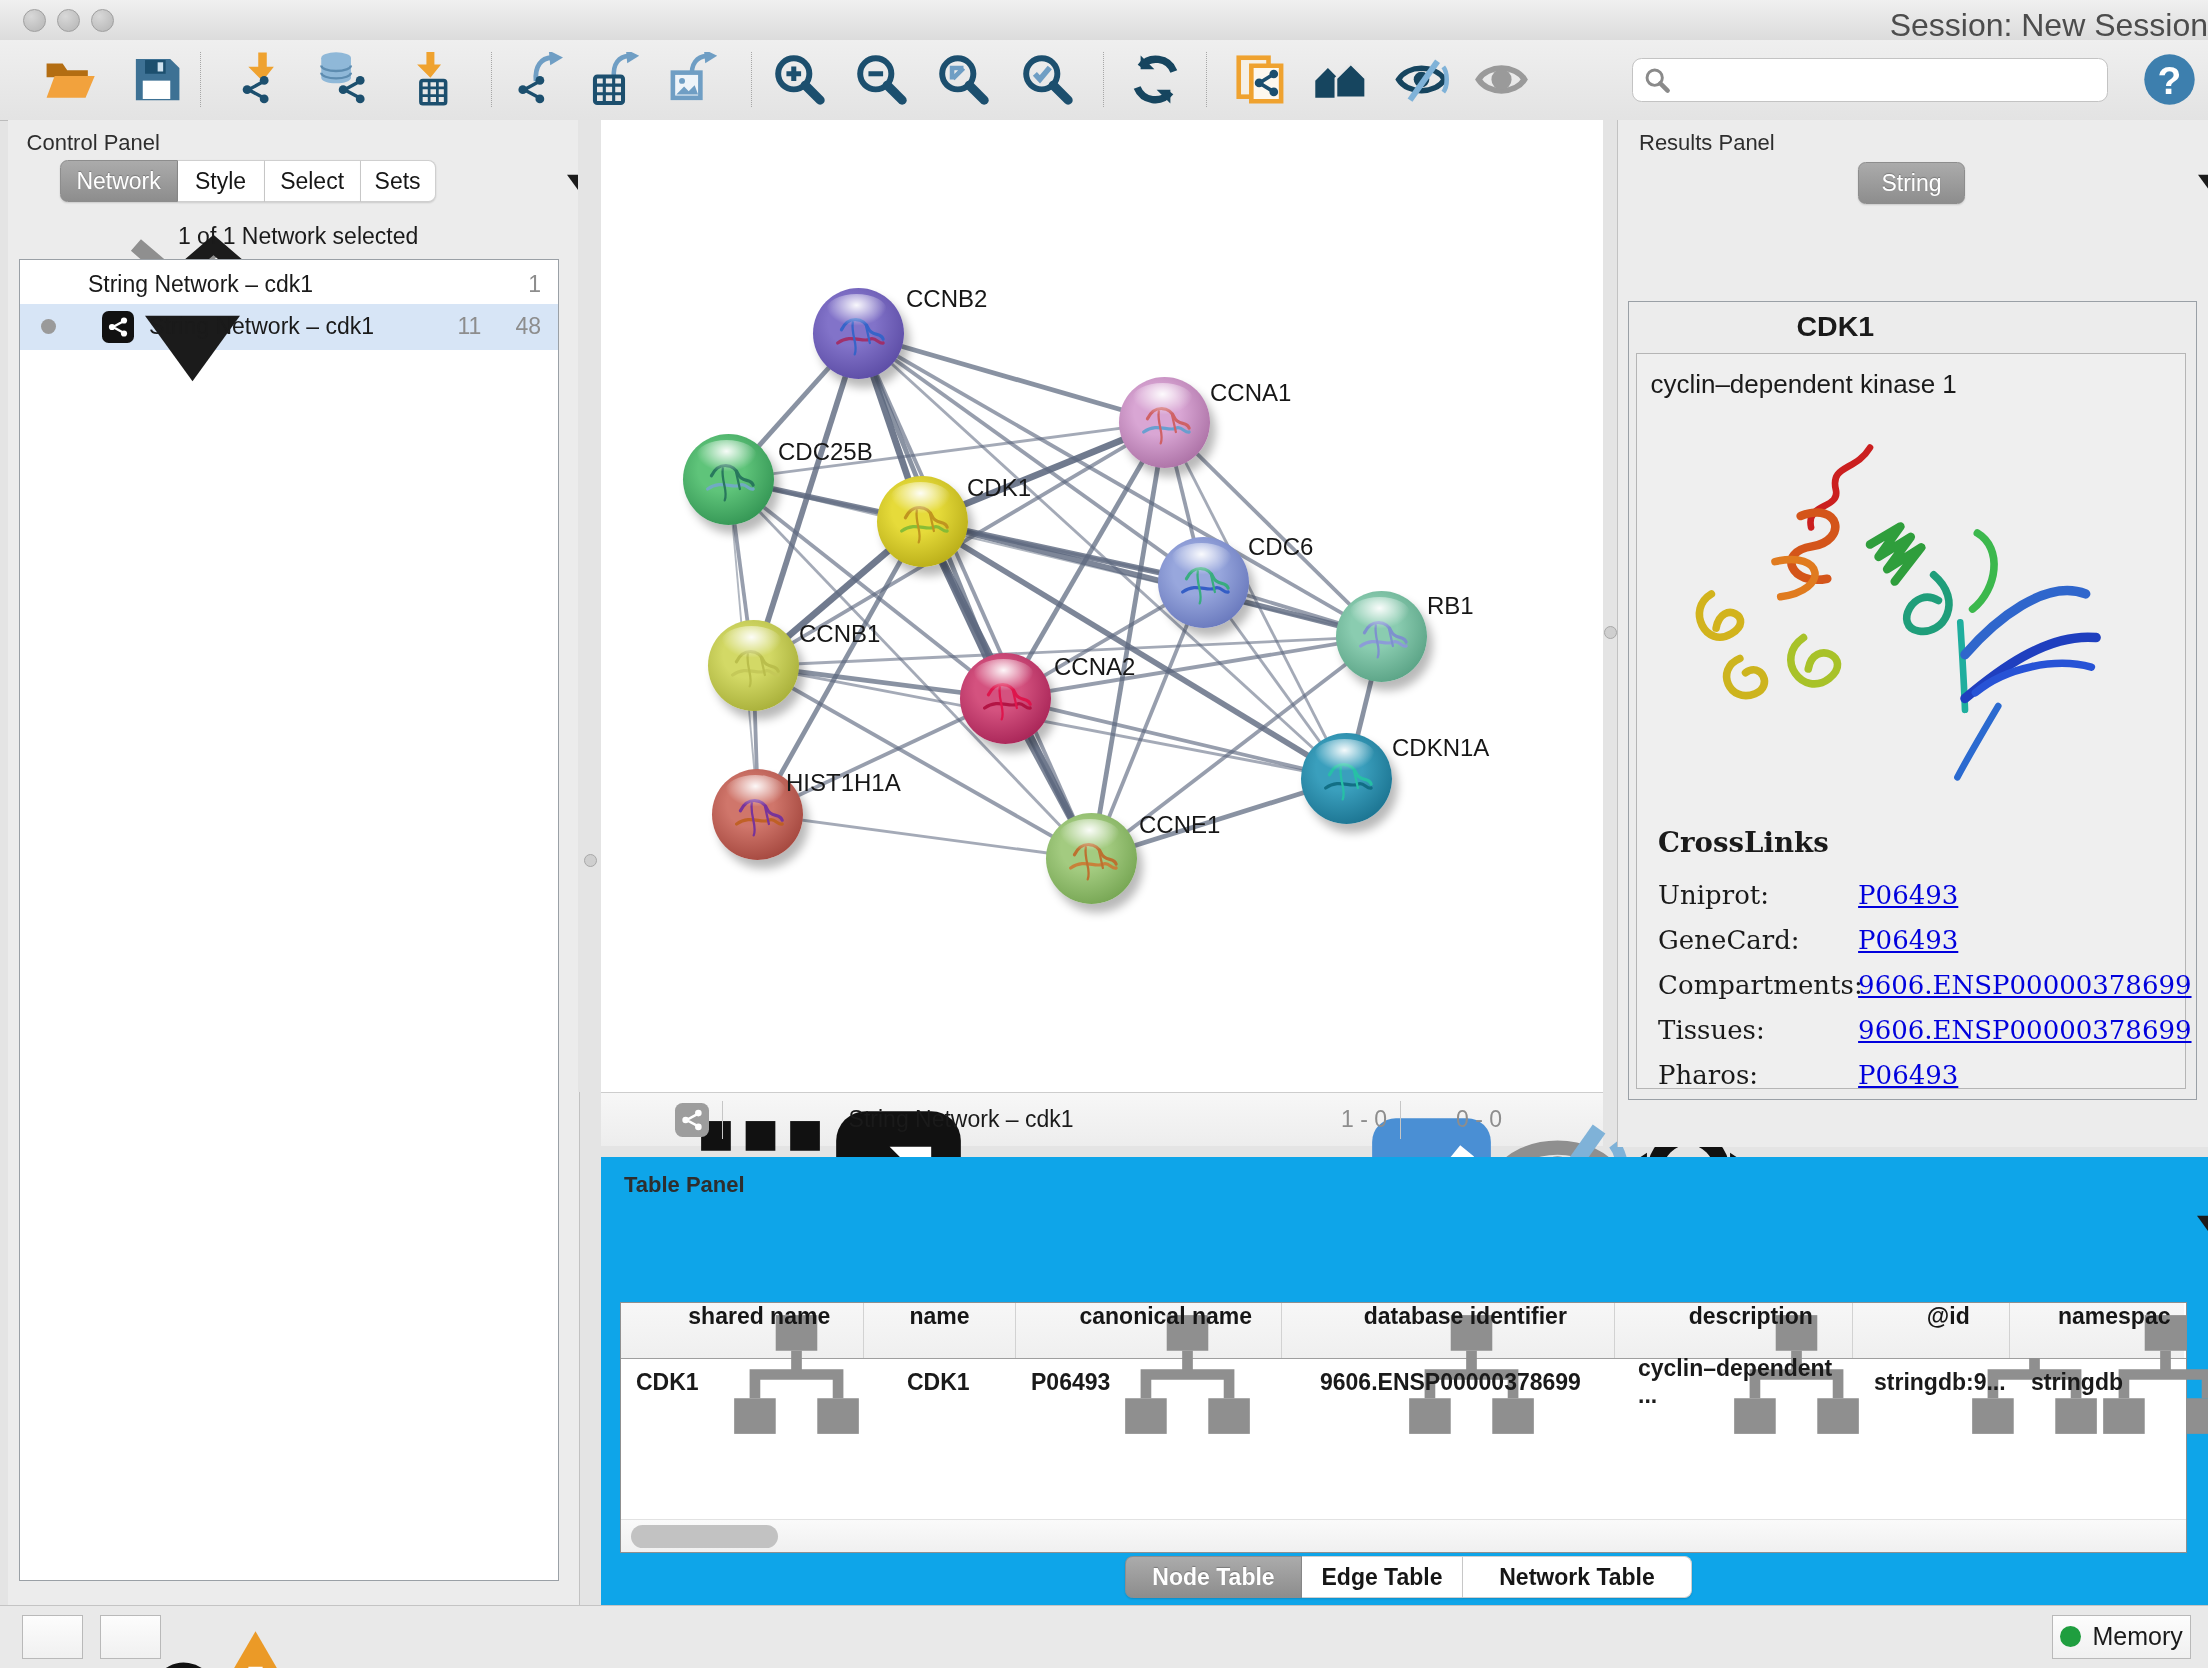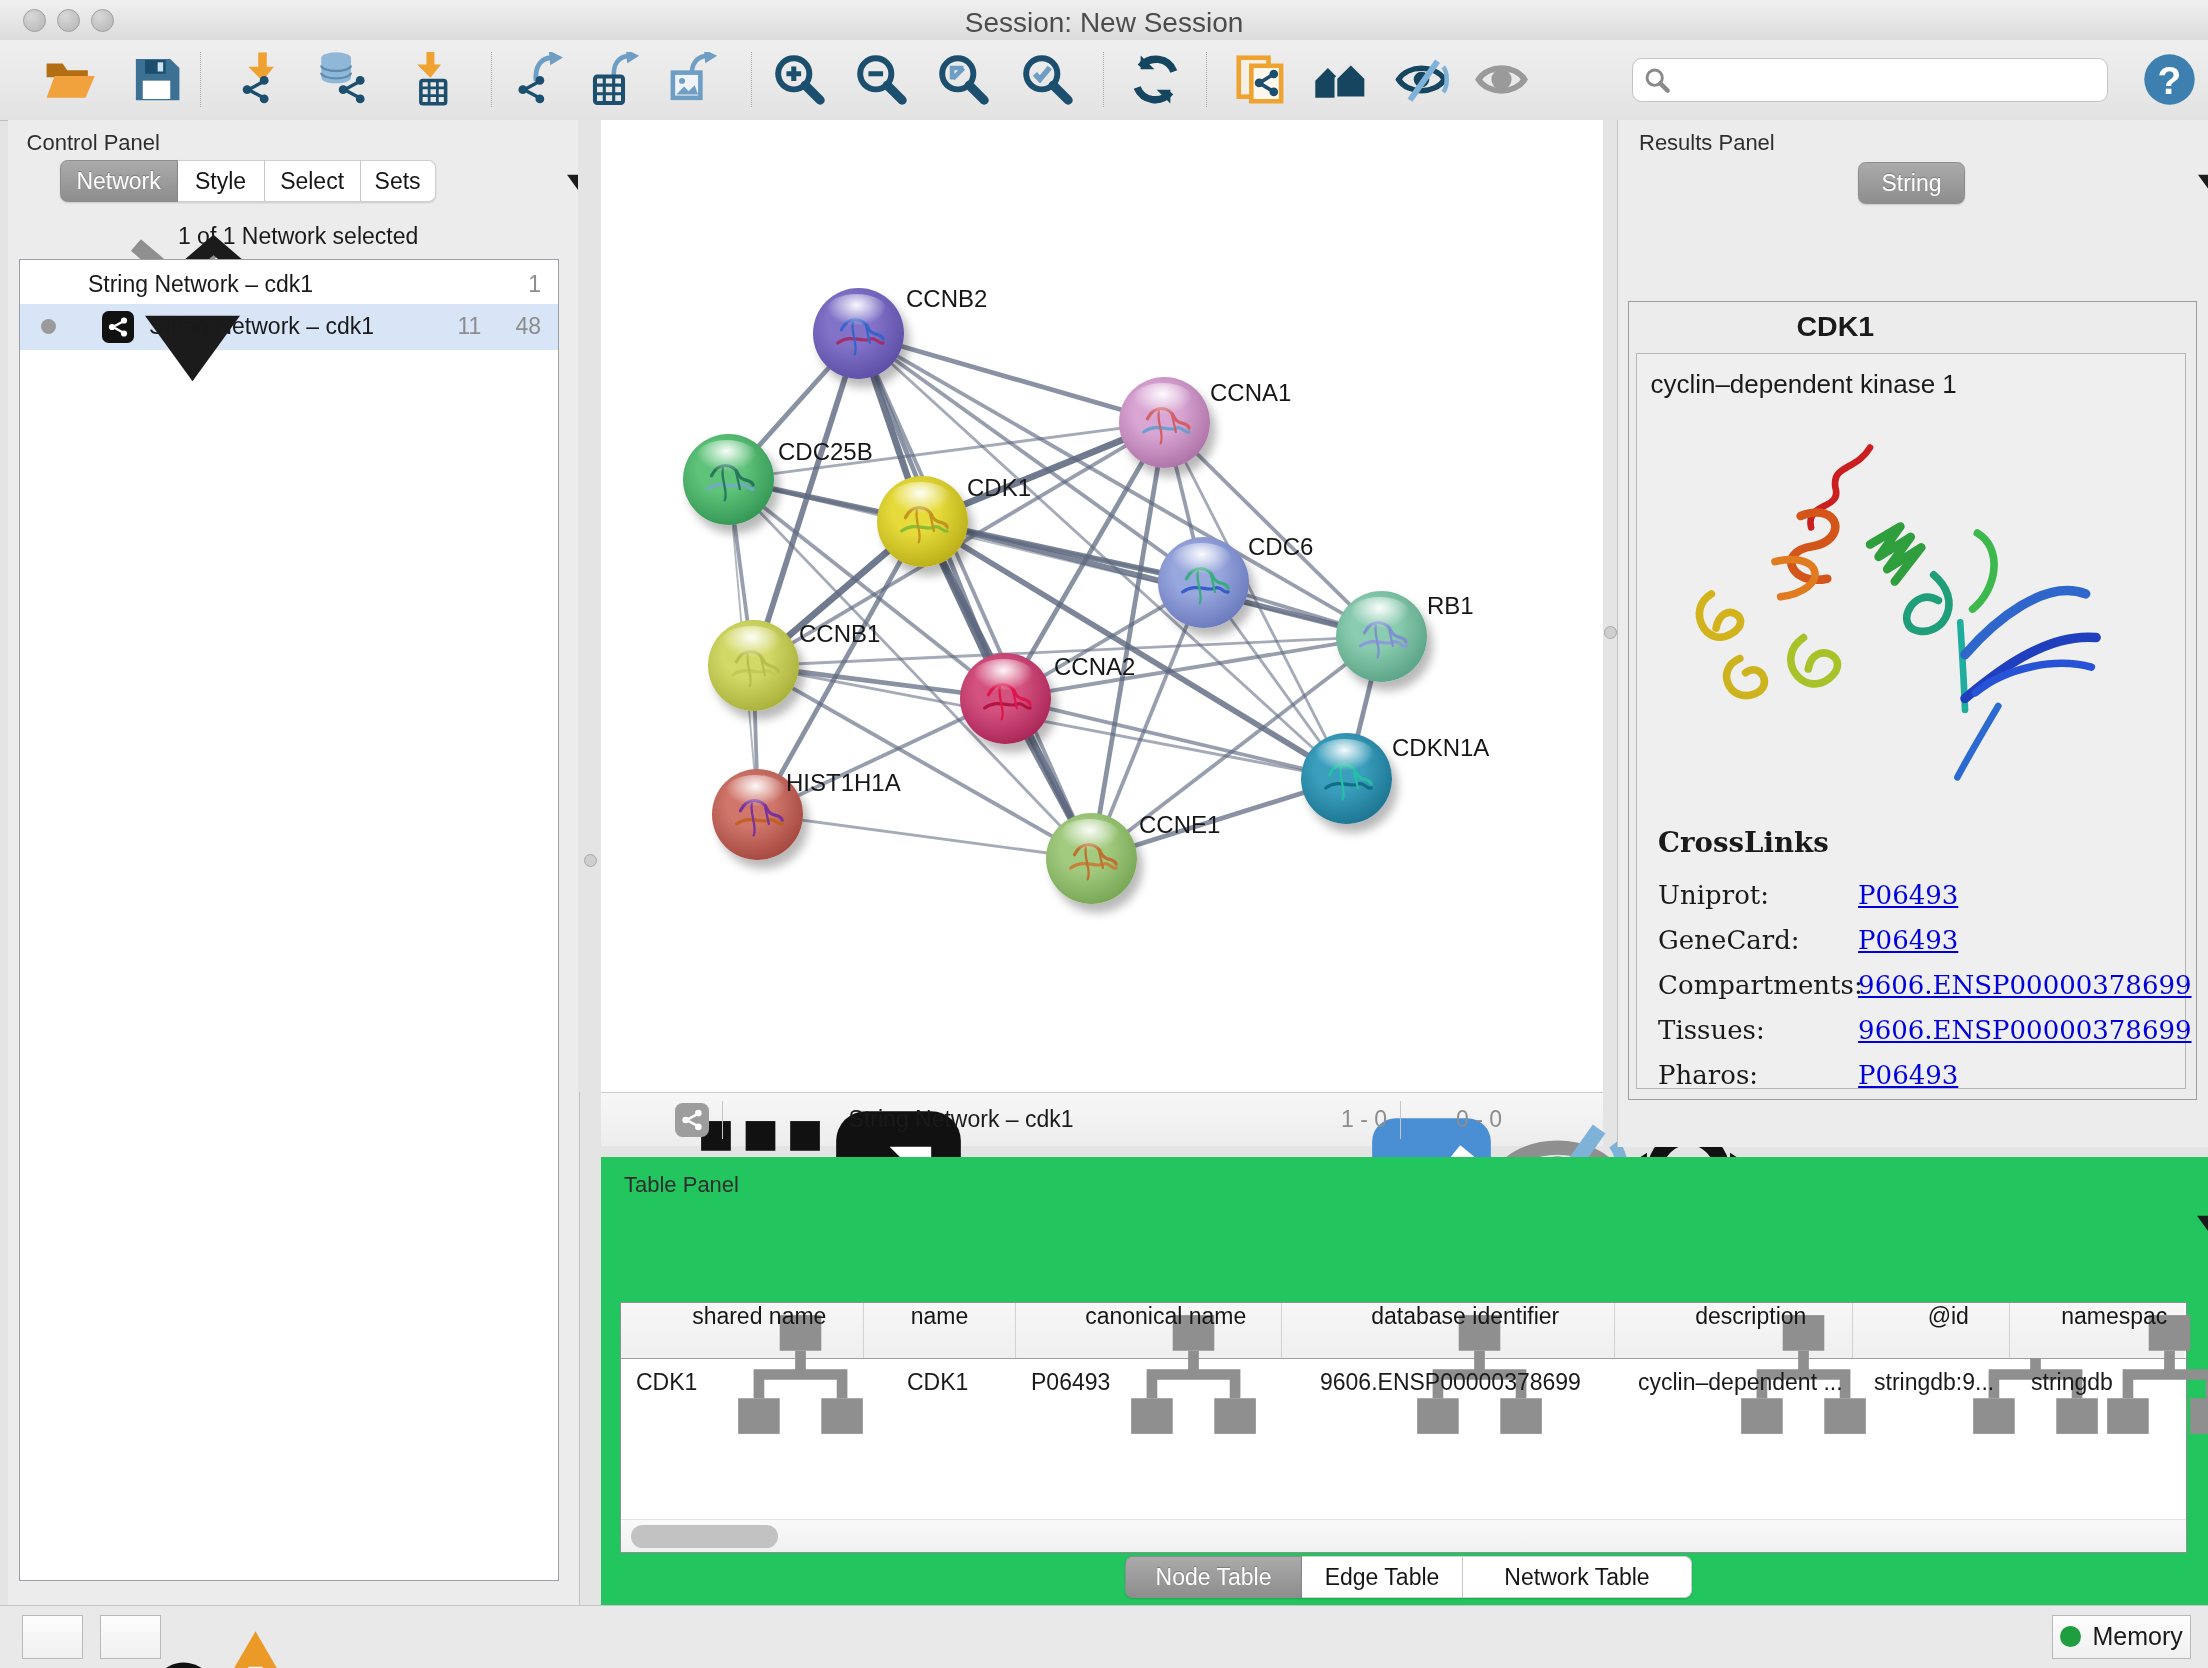--- a/index.html
+++ b/index.html
@@ -6,21 +6,21 @@
   body{width:2208px;height:1668px;position:relative;background:#e4e4e4;
        font-family:"Liberation Sans",sans-serif;color:#1a1a1a;overflow:hidden;}
   .abs{position:absolute;}
   .icon{display:inline-block;}
   svg.use{display:block;}
   
   .titlebar{left:0;top:0;width:2208px;height:40px;background:linear-gradient(#f0f0f0,#dcdcdc);
             border-bottom:1px solid #b6b6b6;}
   .tl{border-radius:50%;width:21px;height:21px;background:radial-gradient(circle at 35% 30%,#d8d8d8,#b4b4b4);
       border:1px solid #9f9f9f;top:8.6px;}
-  .wtitle{width:100%;text-align:center;top:6.7px;font-size:28px;color:#4c4c4c;}
+  .wtitle{width:100%;text-align:right;top:6.7px;font-size:32px;color:#4c4c4c;}
   
   .toolbar{left:0;top:40px;width:2208px;height:80px;background:linear-gradient(#efefef,#e3e3e3);
            border-bottom:1px solid #bcbcbc;}
   .tsep{border-left:1.9px dotted #a6a6a6;height:55px;top:12.4px;width:0;}
   .tbtn{width:55px;height:55px;top:12.4px;}
   .tbtn svg{width:100%;height:100%;}
   .searchbox{width:476px;height:44px;top:18px;background:#fff;border:1px solid #c3c3c3;border-radius:9.5px;
              display:flex;align-items:center;padding-left:11.4px;box-sizing:border-box;}
   .searchbox input{border:none;outline:none;font-size:23px;width:399px;background:transparent;
                    font-family:"Liberation Sans",sans-serif;}
@@ -51,21 +51,21 @@
         background:radial-gradient(ellipse at 50% 35%,rgba(255,255,255,.95),rgba(255,255,255,0) 70%);}
   .nlabel{position:absolute;font-size:24px;color:#161616;white-space:nowrap;}
   
   .rpanel{left:1617px;top:120px;width:592px;height:1027px;background:#ececec;border-left:1px solid #c2c2c2;}
   .rbox{border:1px solid #9aa0a6;background:#ececec;}
   .btn{background:linear-gradient(#ffffff,#f2f2f2);border:1px solid #c9c9c9;border-radius:7.6px;
        font-size:25px;display:flex;align-items:center;justify-content:center;box-shadow:0 1px 1.9px rgba(0,0,0,.12);}
   .serif{font-family:"DejaVu Serif","Liberation Serif",serif;}
   .xlink{color:#0000dd;text-decoration:underline;}
   
-  .tpanel{left:601px;top:1157px;width:1607px;height:449px;background:#22c55e;}
+  .tpanel{left:601px;top:1157px;width:1607px;height:449px;background:#0ea5e9;font-weight:bold;}
   .ttoolbar{background:linear-gradient(#f4f4f4,#ececec);border:1px solid #d6d6d6;border-radius:3.8px;}
   .dtable{background:#fff;border:1px solid #8f8f8f;}
   .th{display:flex;align-items:flex-start;justify-content:center;gap:9.5px;font-size:23px;color:#161616;
       border-right:1px solid #d2d2d2;box-sizing:border-box;height:100%;background:linear-gradient(#f7f7f7,#efefef);}
   .td{font-size:23px;display:flex;align-items:center;box-sizing:border-box;padding-left:15px;}
   .hscroll{background:linear-gradient(#fafafa,#f0f0f0);border-top:1px solid #e2e2e2;}
   .thumb{background:#c2c2c2;border-radius:13.3px;}
   
   .statusbar{left:0;top:1605px;width:2208px;height:63px;background:#e9e9e9;border-top:1px solid #c4c4c4;}
   .sqbtn{background:linear-gradient(#fdfdfd,#f0f0f0);border:1.9px solid #b9b9b9;display:flex;

